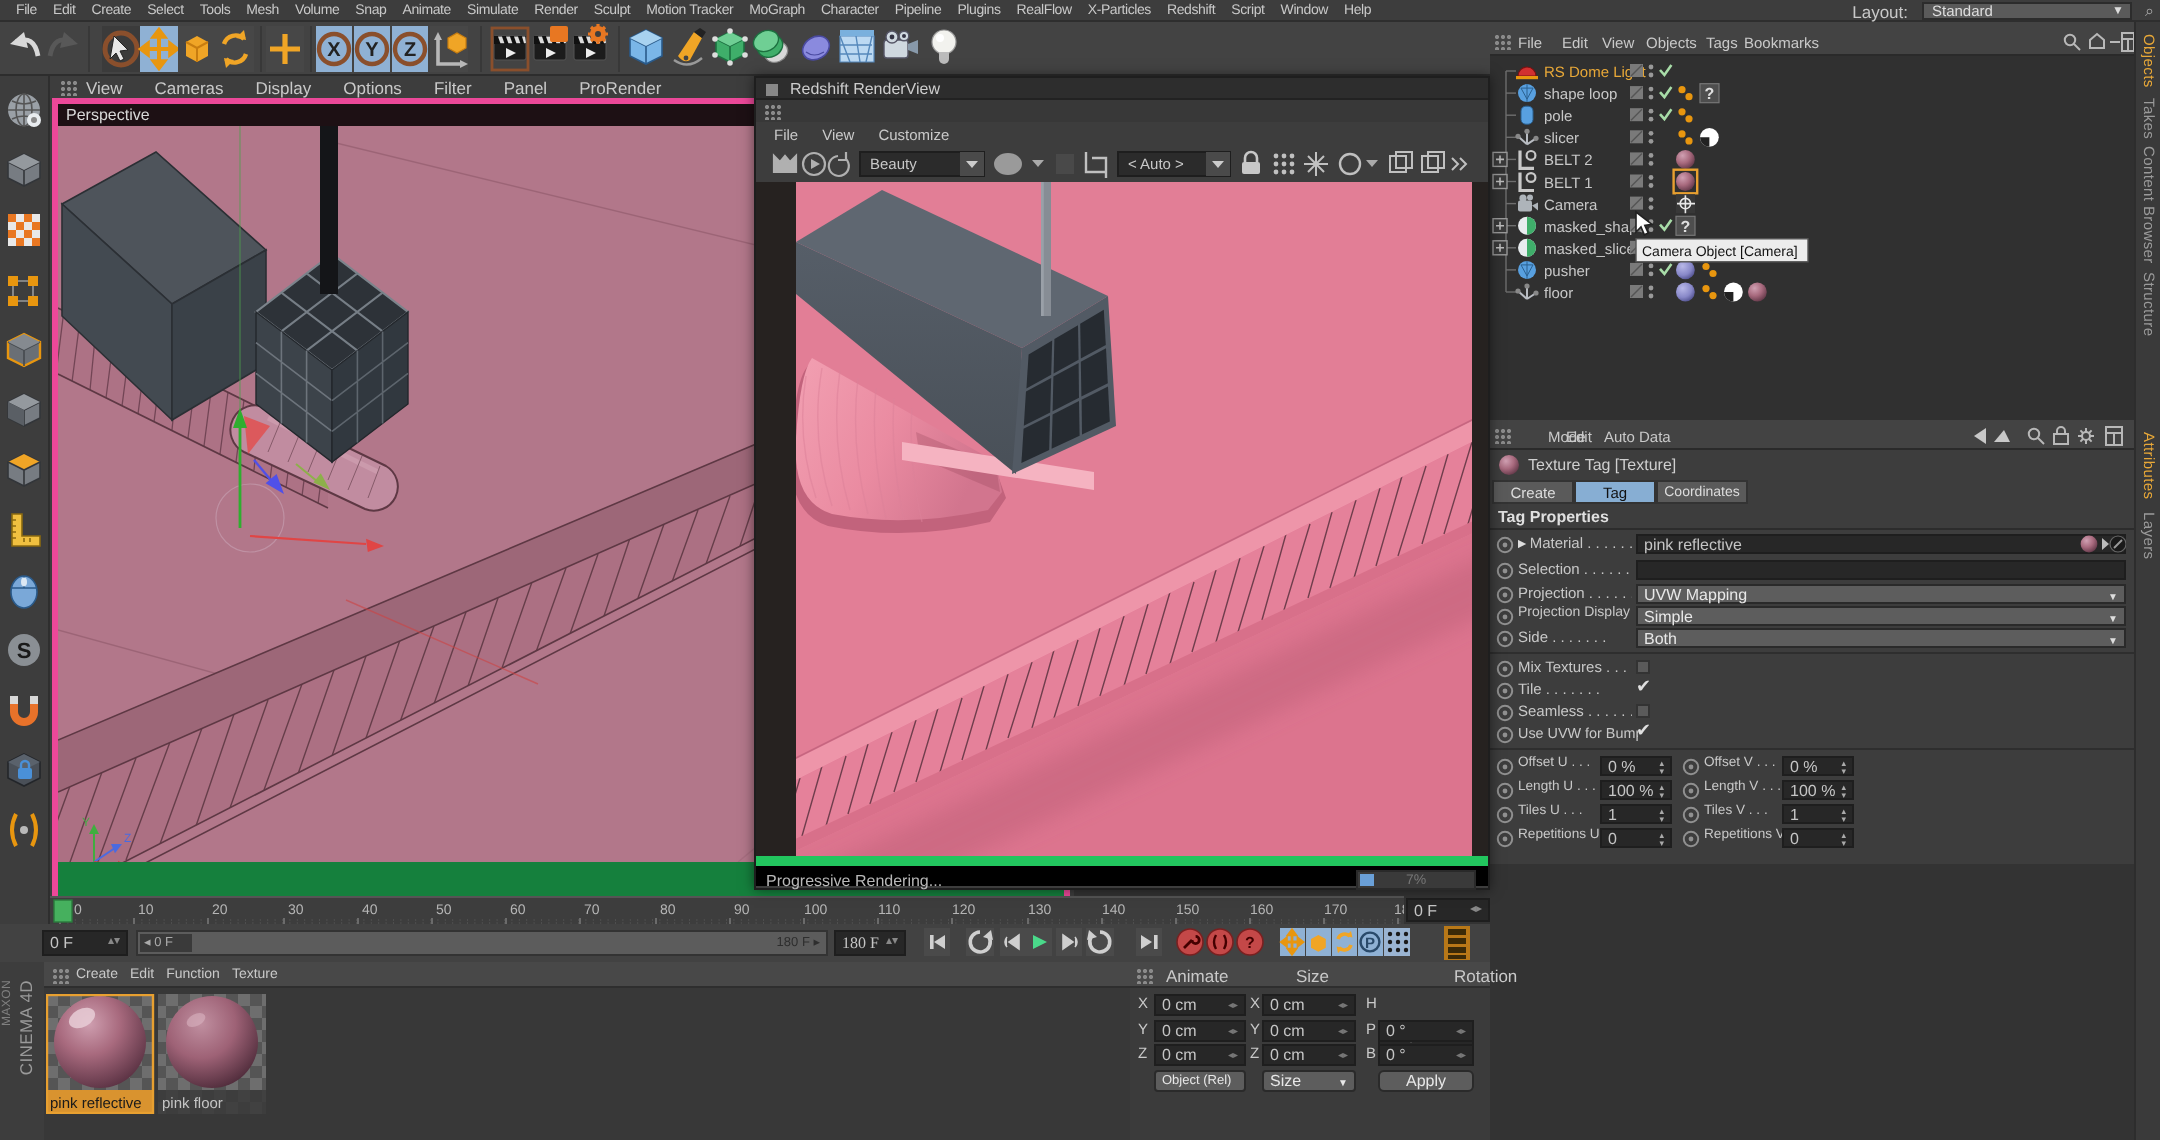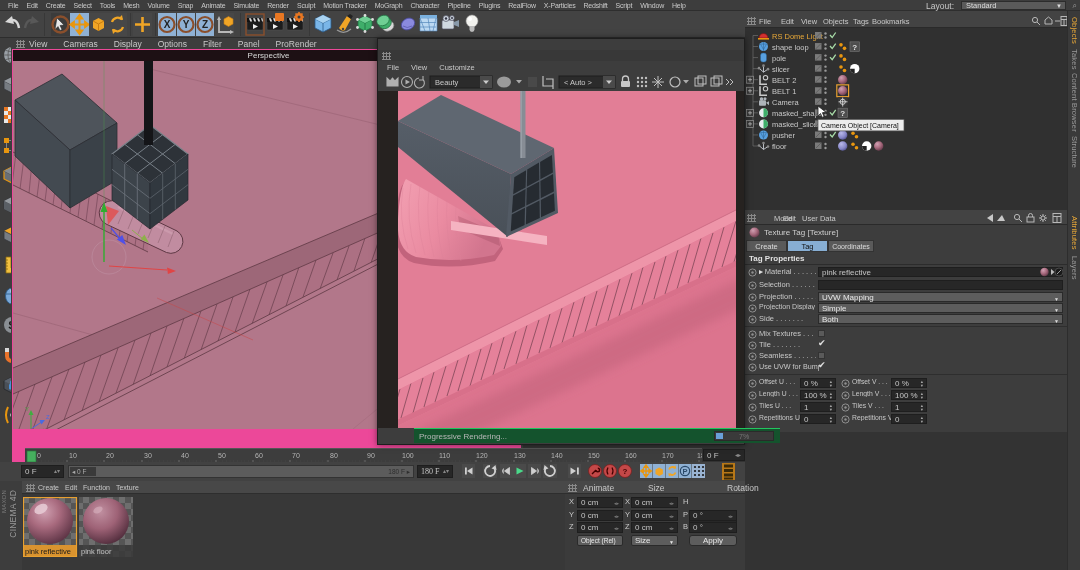--- a/index.html
+++ b/index.html
@@ -256,26 +256,26 @@
       </g>
 
 <g transform="translate(3,362)">
         <path d="M5 1 q-4 8 0 16" fill="none" stroke="#e8960f" stroke-width="2"></path>
         <path d="M13 1 q4 8 0 16" fill="none" stroke="#e8960f" stroke-width="2"></path>
         <circle cx="9" cy="9" r="2" fill="#b8b8b8"></circle>
       </g>
 </svg>
 </div>
 
-<div class="abs" style="left:11px;top:38px;width:512px;height:410px;background:#3d3d3d;text-align:center;">
+<div class="abs" style="left:25px;top:38px;width:512px;height:410px;background:#3d3d3d;">
  <div class="abs mtxt" style="left:18px;top:1px;white-space:nowrap;"><span style="margin-right:16px;">View</span><span style="margin-right:16px;">Cameras</span><span style="margin-right:16px;">Display</span><span style="margin-right:16px;">Options</span><span style="margin-right:16px;">Filter</span><span style="margin-right:16px;">Panel</span><span>ProRender</span></div>
  <span class="grip abs" style="left:5px;top:2px;"></span>
  <div class="abs" style="right:8px;top:1px;color:#b5b5b5;font-size:8px;letter-spacing:2px;">✛↓⟲⧉</div>
 
- <div class="abs" style="left:1px;top:11px;width:509px;height:422px;background:#ec4899;border:1px solid #ec4899;">
+ <div class="abs" style="left:1px;top:11px;width:509px;height:422px;background:#15803d;border:3px solid #ec4899;">
   <div class="abs" style="left:0;top:0;width:507px;height:11px;background:#1d1014;color:#d8d8d8;font-size:8px;line-height:11px;padding-left:4px;">Perspective</div>
   <svg class="abs" style="left:0;top:11px;" width="507" height="368" viewBox="0 0 507 368">
    <rect width="507" height="368" fill="#b2778a"></rect>
    <g stroke="#7d4a5a" stroke-width=".7" opacity=".4">
     <path d="M137 8L507 98"></path>
           <path d="M0 252l160 44"></path>
           <path d="M340 368L507 230" opacity=".5"></path>
    </g>
    <defs>
           <clipPath id="lbclip">
@@ -721,21 +721,21 @@
       <rect x="73" y="89.4" width="86" height="11.5" fill="#ececec" stroke="#555" stroke-width=".7"></rect>
       <text x="76" y="97.9" font-size="7" fill="#111" font-family="Liberation Sans">Camera Object [Camera]</text>
     </svg>
 </div>
 
 <div class="abs" style="left:745px;top:210px;width:322px;height:222px;background:#3d3d3d;">
     <div class="abs" style="left:0;top:0;width:322px;height:15px;background:#434343;border-bottom:1px solid #2a2a2a;">
       <span class="grip abs" style="left:2px;top:4px;"></span>
       <span class="abs mtxt" style="left:29px;top:4px;font-size:7.5px;">Mode</span>
       <span class="abs mtxt" style="left:38px;top:4px;font-size:7.5px;">Edit</span>
-      <span class="abs mtxt" style="left:57px;top:4px;font-size:7.5px;">User Data</span>
+      <span class="abs mtxt" style="left:57px;top:4px;font-size:7.5px;">Auto Data</span>
       <svg class="abs" style="left:240px;top:2px;" width="80" height="12" viewBox="0 0 80 12">
         <path d="M8 2v8L2 6z" fill="#c8c8c8"></path>
         <path d="M12 9l5-6 3 6z" fill="#c8c8c8"></path>
         <g stroke="#b8b8b8" stroke-width="1" fill="none">
           <circle cx="32" cy="5" r="2.6"></circle>
           <path d="M34 7l3 3"></path>
           <rect x="42" y="5" width="7" height="5"></rect>
           <path d="M43.5 5V3.5a2 2 0 0 1 4 0V5"></path>
           <circle cx="58" cy="6" r="2"></circle>
           <path d="M58 2v2M58 8v2M54 6h2M60 6h2M55.2 3.2l1.4 1.4M59.4 7.4l1.4 1.4M55.2 8.8l1.4-1.4M59.4 4.6l1.4-1.4"></path>
@@ -884,20 +884,24 @@
 <div class="abs" style="left:1067px;top:11px;width:13px;height:559px;background:#3a3a3a;border-left:1px solid #2d2d2d;">
  <div class="vtab abs" style="left:2px;top:6px;color:#e8a838;">Objects</div>
  <div class="vtab abs" style="left:2px;top:38px;">Takes</div>
  <div class="vtab abs" style="left:2px;top:62px;">Content Browser</div>
  <div class="vtab abs" style="left:2px;top:125px;">Structure</div>
  <div class="vtab abs" style="left:2px;top:205px;color:#e8a838;">Attributes</div>
  <div class="vtab abs" style="left:2px;top:245px;">Layers</div>
 </div>
 
 <div class="abs" style="left:377px;top:38px;width:368px;height:407px;background:#3d3d3d;border:1px solid #1e1e1e;box-shadow:0 0 6px rgba(0,0,0,.5);">
+ <div class="abs" style="left:0;top:0;width:366px;height:11px;background:#2d2d2d;border-bottom:1px solid #222;">
+  <div class="abs" style="left:5px;top:3px;width:6px;height:6px;background:#888;"></div>
+  <div class="abs" style="left:17px;top:1px;color:#cdcdcd;font-size:8px;">Redshift RenderView</div>
+ </div>
  <div class="abs" style="left:0;top:11px;width:366px;height:11px;background:#383838;">
       <span class="grip abs" style="left:4px;top:2px;"></span>
     </div>
  <div class="abs mtxt" style="left:9px;top:24px;font-size:7.5px;"><span style="margin-right:12px;">File</span><span style="margin-right:12px;">View</span><span>Customize</span></div>
 
  <svg class="abs" style="left:0;top:34px;" width="366" height="18" viewBox="0 0 366 18">
   <g fill="none" stroke="#b0b0b0" stroke-width="1.1">
    <path d="M9 5v8h11V5l-3 3-2.5-3-2.5 3z" fill="#b0b0b0"></path>
    <circle cx="29" cy="9" r="5.5"></circle>
         <path d="M27.5 6.5l4.5 2.5-4.5 2.5z" fill="#b0b0b0" stroke="none"></path>
@@ -1002,21 +1006,21 @@
    <g clip-path="url(#rvband)" stroke="#5c3240" stroke-width=".7" fill="none" opacity=".85">
           <path d="M-10 304L-20 338 M2 298L-8 332 M13 292L3 327 M25 287L15 322 M36 281L26 316 M48 275L37 311 M60 269L49 305 M71 263L60 300 M83 258L72 295 M94 252L83 289 M106 246L95 284 M118 240L106 278 M129 234L118 273 M141 229L129 268 M152 223L141 262 M164 217L152 257 M176 211L164 252 M187 205L175 246 M199 200L187 241 M210 194L198 235 M222 188L210 230 M234 182L221 225 M245 176L233 219 M257 171L244 214 M268 165L256 208 M280 159L267 203 M292 153L279 198 M303 147L290 192 M315 142L301 187 M326 136L313 181 M338 130L324 176 M350 124L336 171 M361 118L347 165 M373 113L359 160 M384 107L370 154 M396 101L382 149 M408 95L393 144 M419 89L405 138"></path>
         </g>
    <path d="M-14 295L348 114" stroke="#c76680" stroke-width=".8"></path>
    <g filter="url(#soft)">
           <polygon points="-14,355 348,185 348,215 -14,385" fill="#bc5d77" opacity=".45"></polygon>
         </g>
   </svg>
  </div>
 
- <div class="abs" style="left:0;top:389px;width:366px;height:15px;background:#14532d;border-top:1px solid #22c55e;margin-left:36px;">
+ <div class="abs" style="left:0;top:389px;width:366px;height:15px;background:#000000;border-top:5px solid #22c55e;">
   <div class="abs" style="left:5px;top:3px;color:#b8b8b8;font-size:8px;">Progressive Rendering...</div>
   <div class="abs" style="left:300px;top:2px;width:60px;height:10px;background:#3a3a3a;border:1px solid #2a2a2a;">
    <div class="abs" style="left:1px;top:1px;width:7px;height:6px;background:#6aa0d8;"></div>
    <div class="abs" style="left:24px;top:1px;color:#777;font-size:7px;">7%</div>
   </div>
  </div>
 </div>
 
 <div class="abs vtab" style="left:1px;top:490px;transform:rotate(180deg);color:#7f7f7f;font-size:6px;">MAXON</div>
 <div class="abs vtab" style="left:8px;top:490px;transform:rotate(180deg);color:#9a9a9a;font-size:8.5px;">CINEMA 4D</div>

